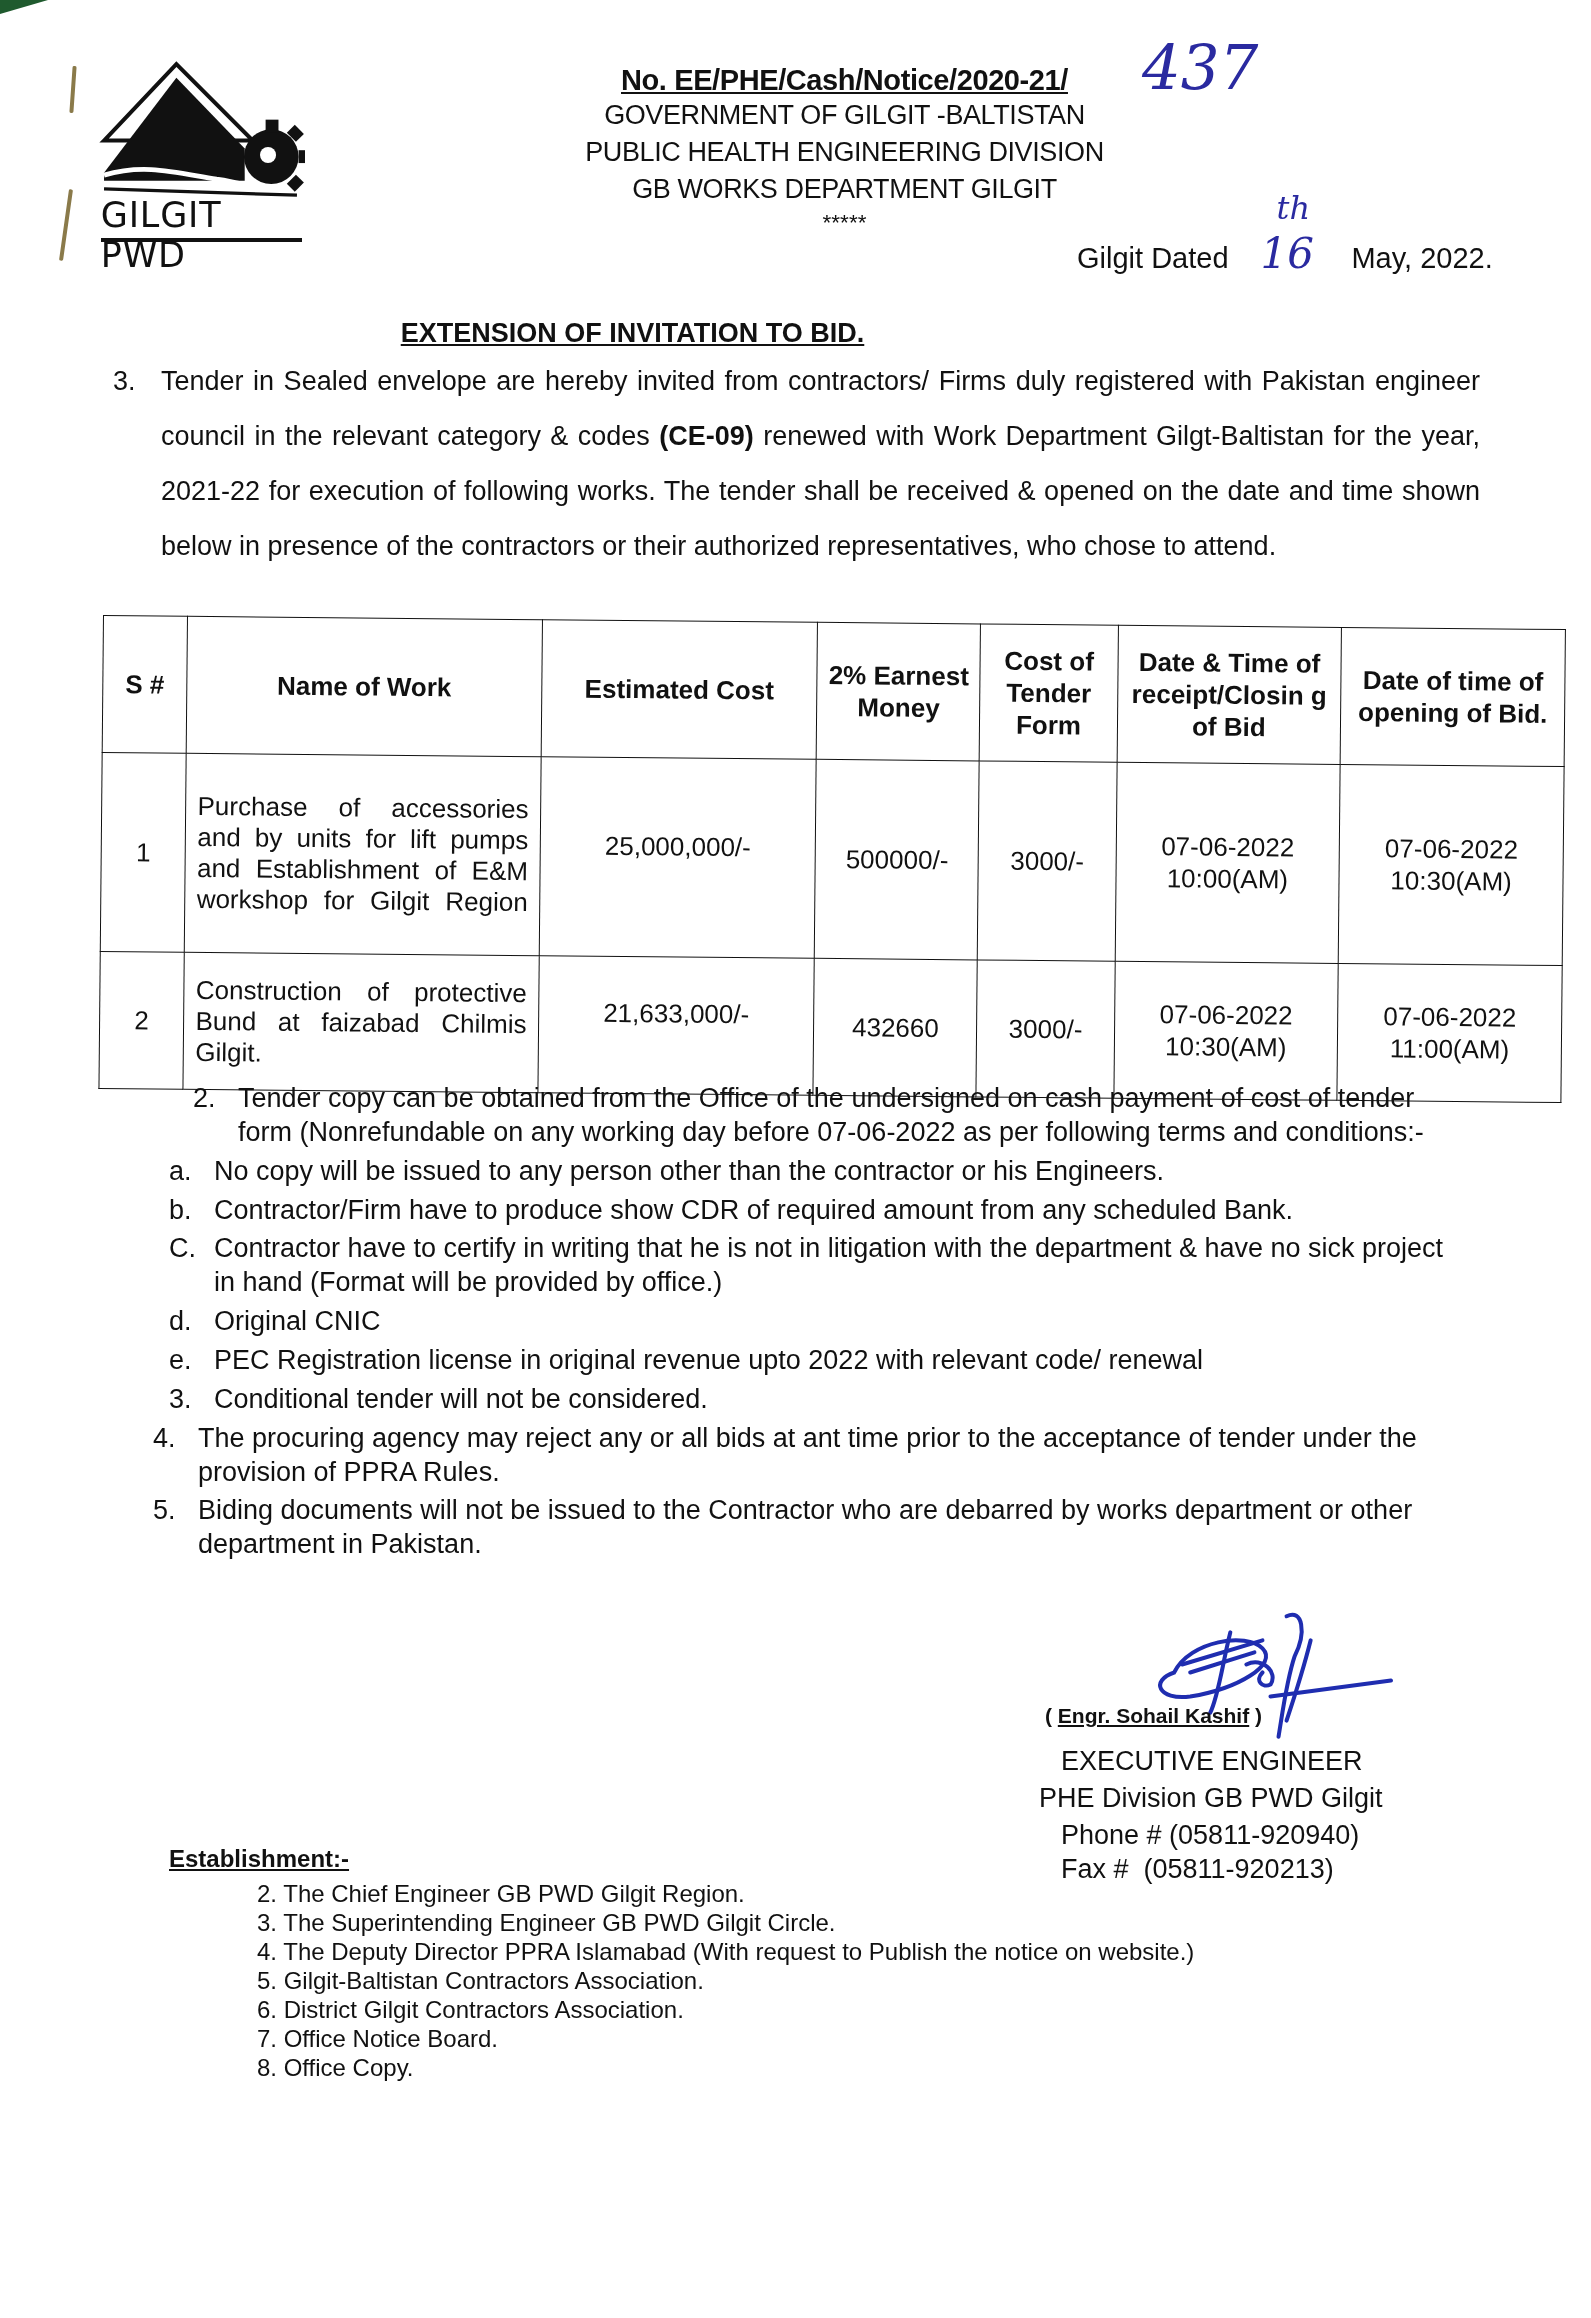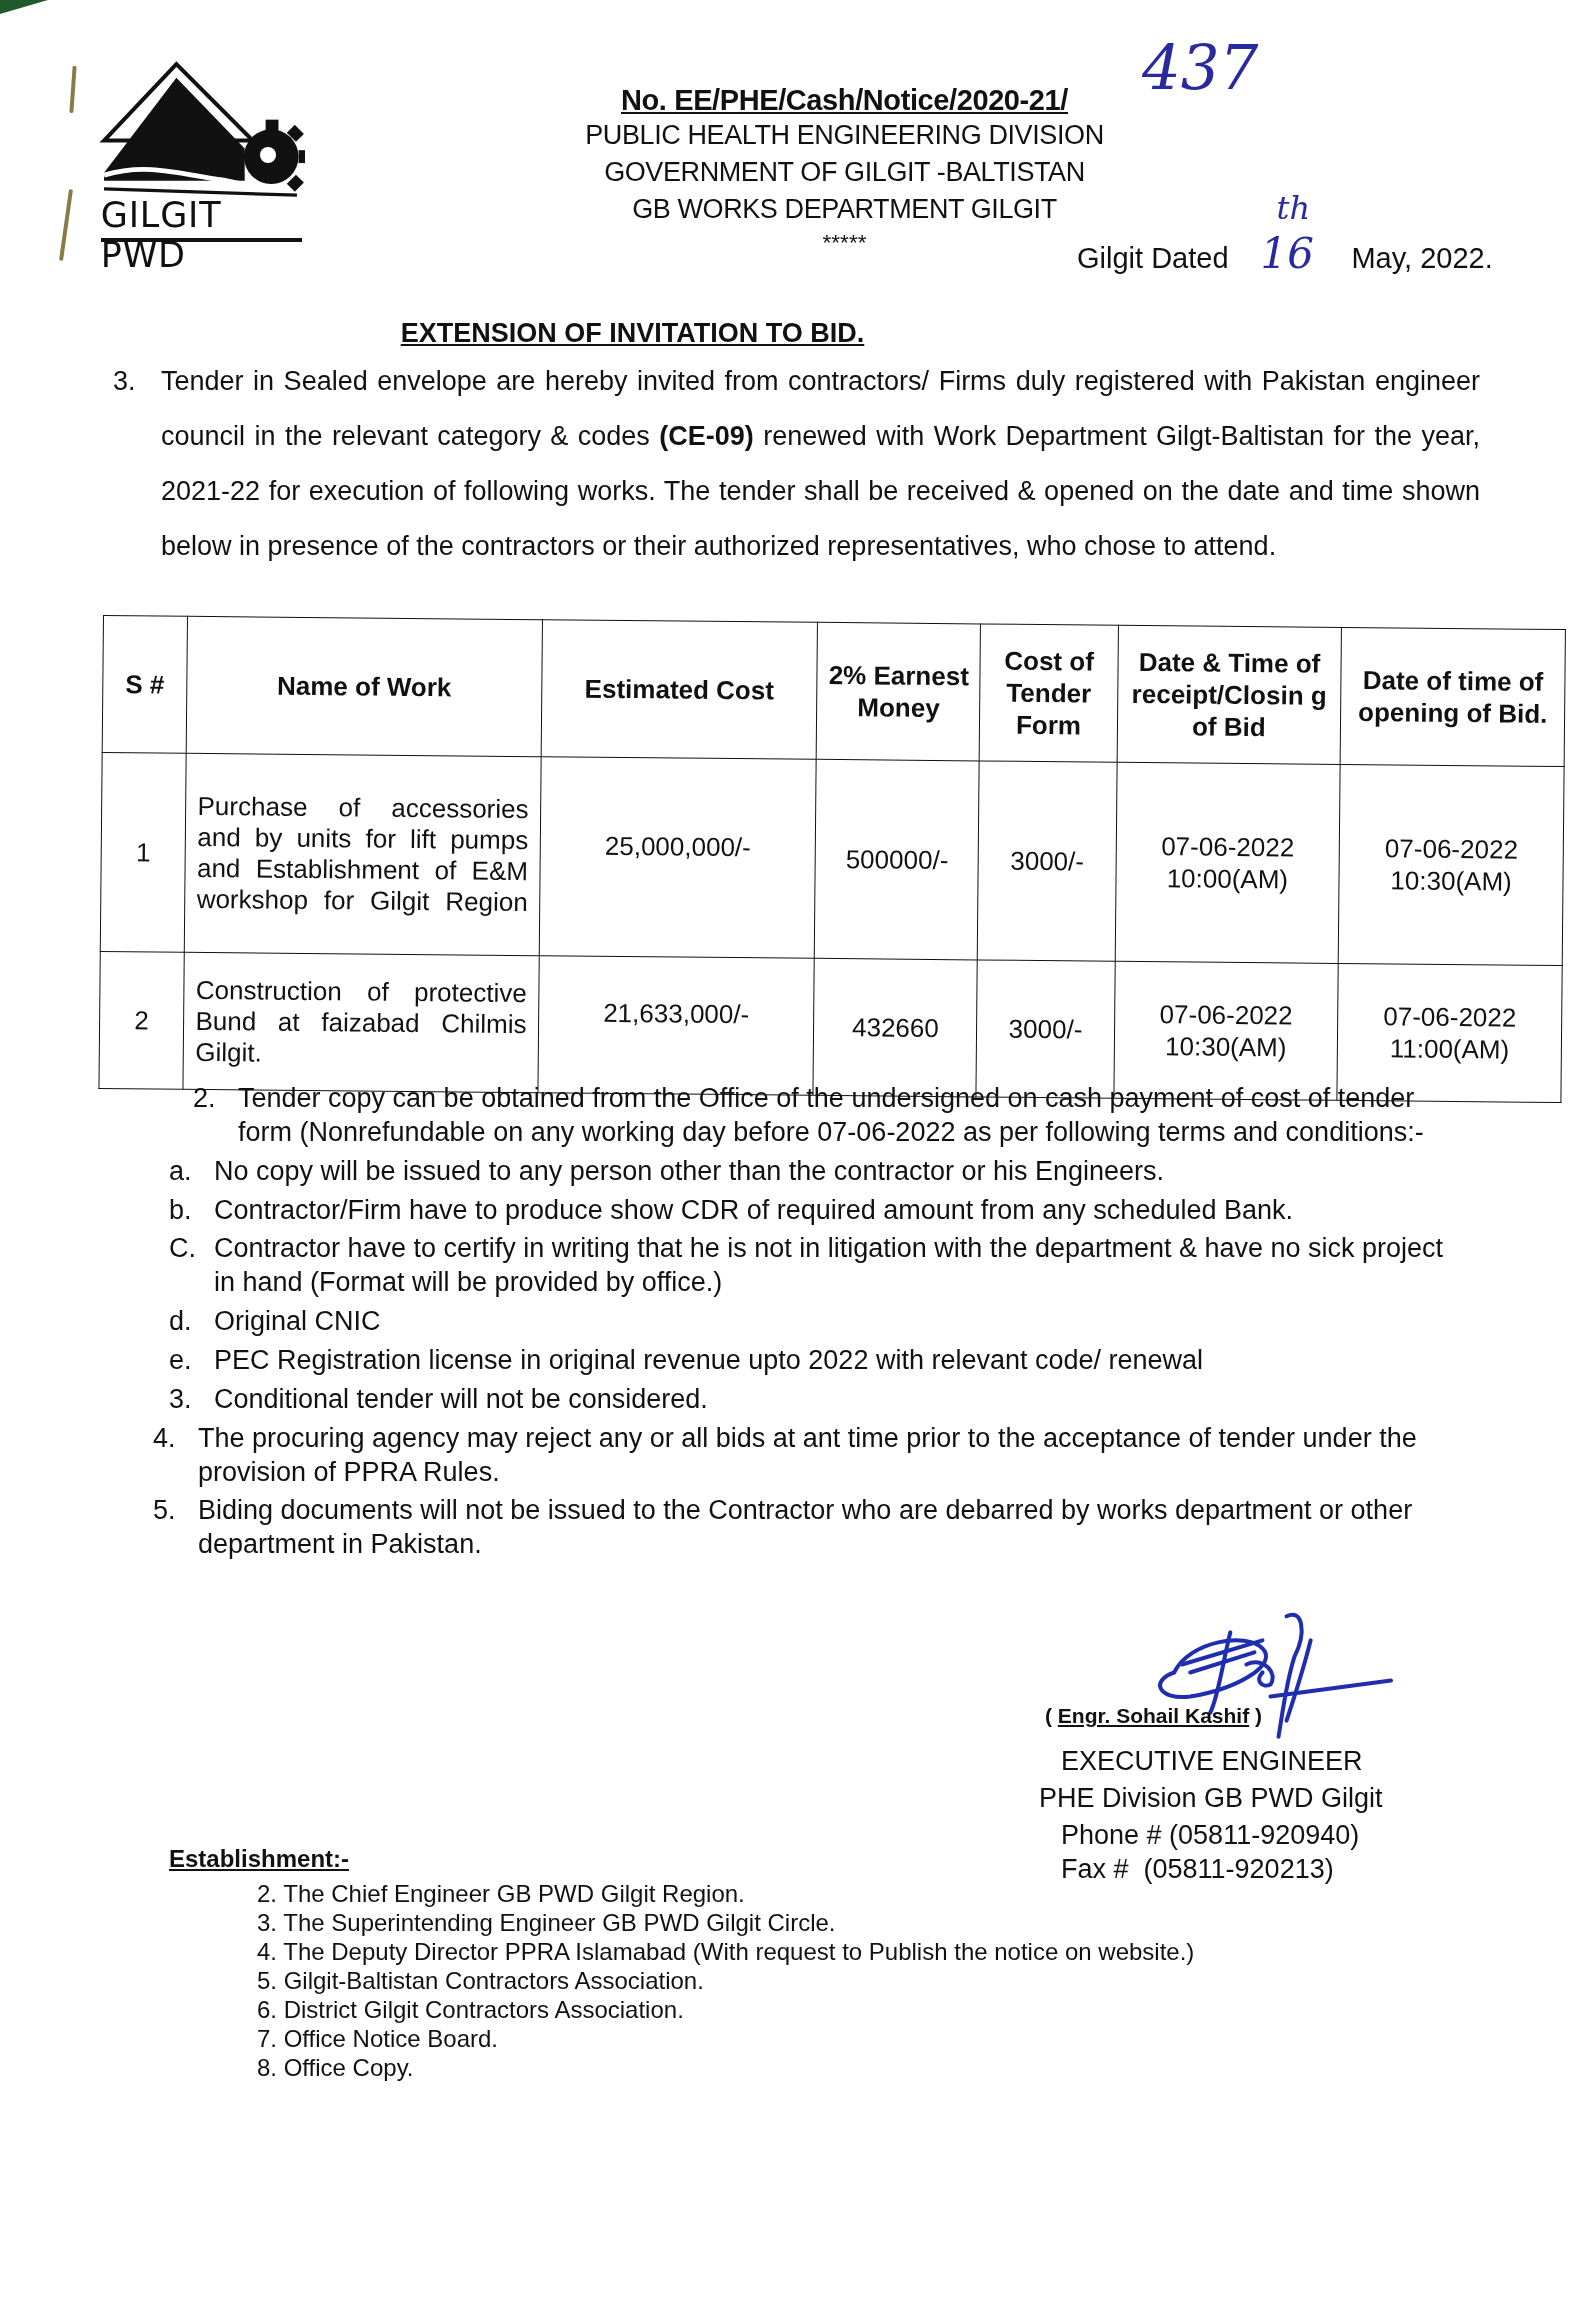--- a/index.html
+++ b/index.html
@@ -6,21 +6,21 @@
   body { width: 1592px; height: 2319px; position: relative; overflow: hidden;
          font-family: "Liberation Sans", "DejaVu Sans", sans-serif; color: #111; }
   .corner { position: absolute; left: 0; top: 0; width: 0; height: 0;
             border-top: 14.5px solid #1f5a2e; border-right: 48px solid transparent; }
   .pin { position: absolute; width: 4px; background: #8a7a4a; border-radius: 1.6px; }
   .logo { position: absolute; left: 96px; top: 60px; width: 209px; height: 185px; }
   .logo-text { position: absolute; left: 4.8px; top: 135px; font-size: 35px; letter-spacing: 0.8px;
                font-family: "DejaVu Sans", sans-serif; }
   .logo-line { position: absolute; left: 4.8px; top: 178px; width: 201px; height: 4px; background: #111; }
 
-  .hdr { position: absolute; left: 515px; top: 64px; width: 659px; text-align: center; margin-top: 20px; }
+  .hdr { position: absolute; left: 515px; top: 64px; width: 659px; text-align: center; }
   .hdr .ref { font-size: 29px; font-weight: bold; text-decoration: underline; letter-spacing: -0.4px; }
   .hdr .line { font-size: 27px; line-height: 37px; letter-spacing: -0.4px; }
   .hdr .stars { font-size: 22.5px; line-height: 29px; }
   .ref-no { position: absolute; left: 1142px; top: 32px; font-size: 61px; color: #2a2aa0;
             font-family: "DejaVu Serif", serif; font-style: italic; }
   .dated { position: absolute; left: 1077px; top: 229px; font-size: 29px; }
   .dated .hand { color: #2a2aa0; font-size: 42px; font-style: italic; font-family: "DejaVu Serif", serif;
                  margin: 0 24px; position: relative; }
   .dated .sup { position: absolute; left: 16px; top: -40px; font-size: 32px; }
 
@@ -75,22 +75,22 @@
     <circle cx="214" cy="118" r="10" fill="#fff"></circle>
     <path d="M10,143 C60,128 100,140 150,148 C180,152 200,160 230,165" stroke="#fff" stroke-width="6" fill="none"></path>
     <path d="M10,160 L250,168" stroke="#111" stroke-width="4" fill="none"></path>
   </svg>
   <div class="logo-text">GILGIT PWD</div>
   <div class="logo-line"></div>
 </div>
 
 <div class="hdr">
   <div class="ref">No. EE/PHE/Cash/Notice/2020-21/</div>
+  <div class="line">GOVERNMENT OF GILGIT -BALTISTAN</div>
   <div class="line">PUBLIC HEALTH ENGINEERING DIVISION</div>
-  <div class="line">GOVERNMENT OF GILGIT -BALTISTAN</div>
   <div class="line">GB WORKS DEPARTMENT GILGIT</div>
   <div class="stars">*****</div>
 </div>
 <div class="ref-no">437</div>
 
 <div class="dated">
   <span>Gilgit Dated</span>
   <span class="hand">
     <span class="sup">th</span>
     <span>16</span>

